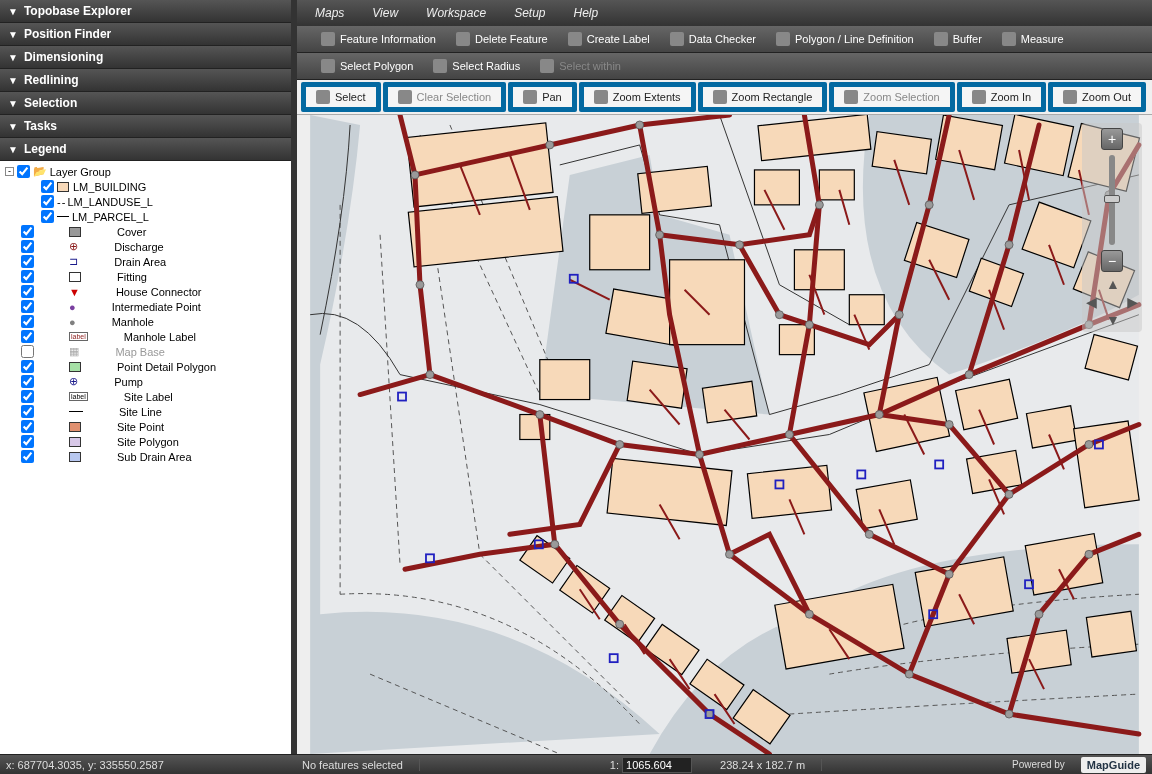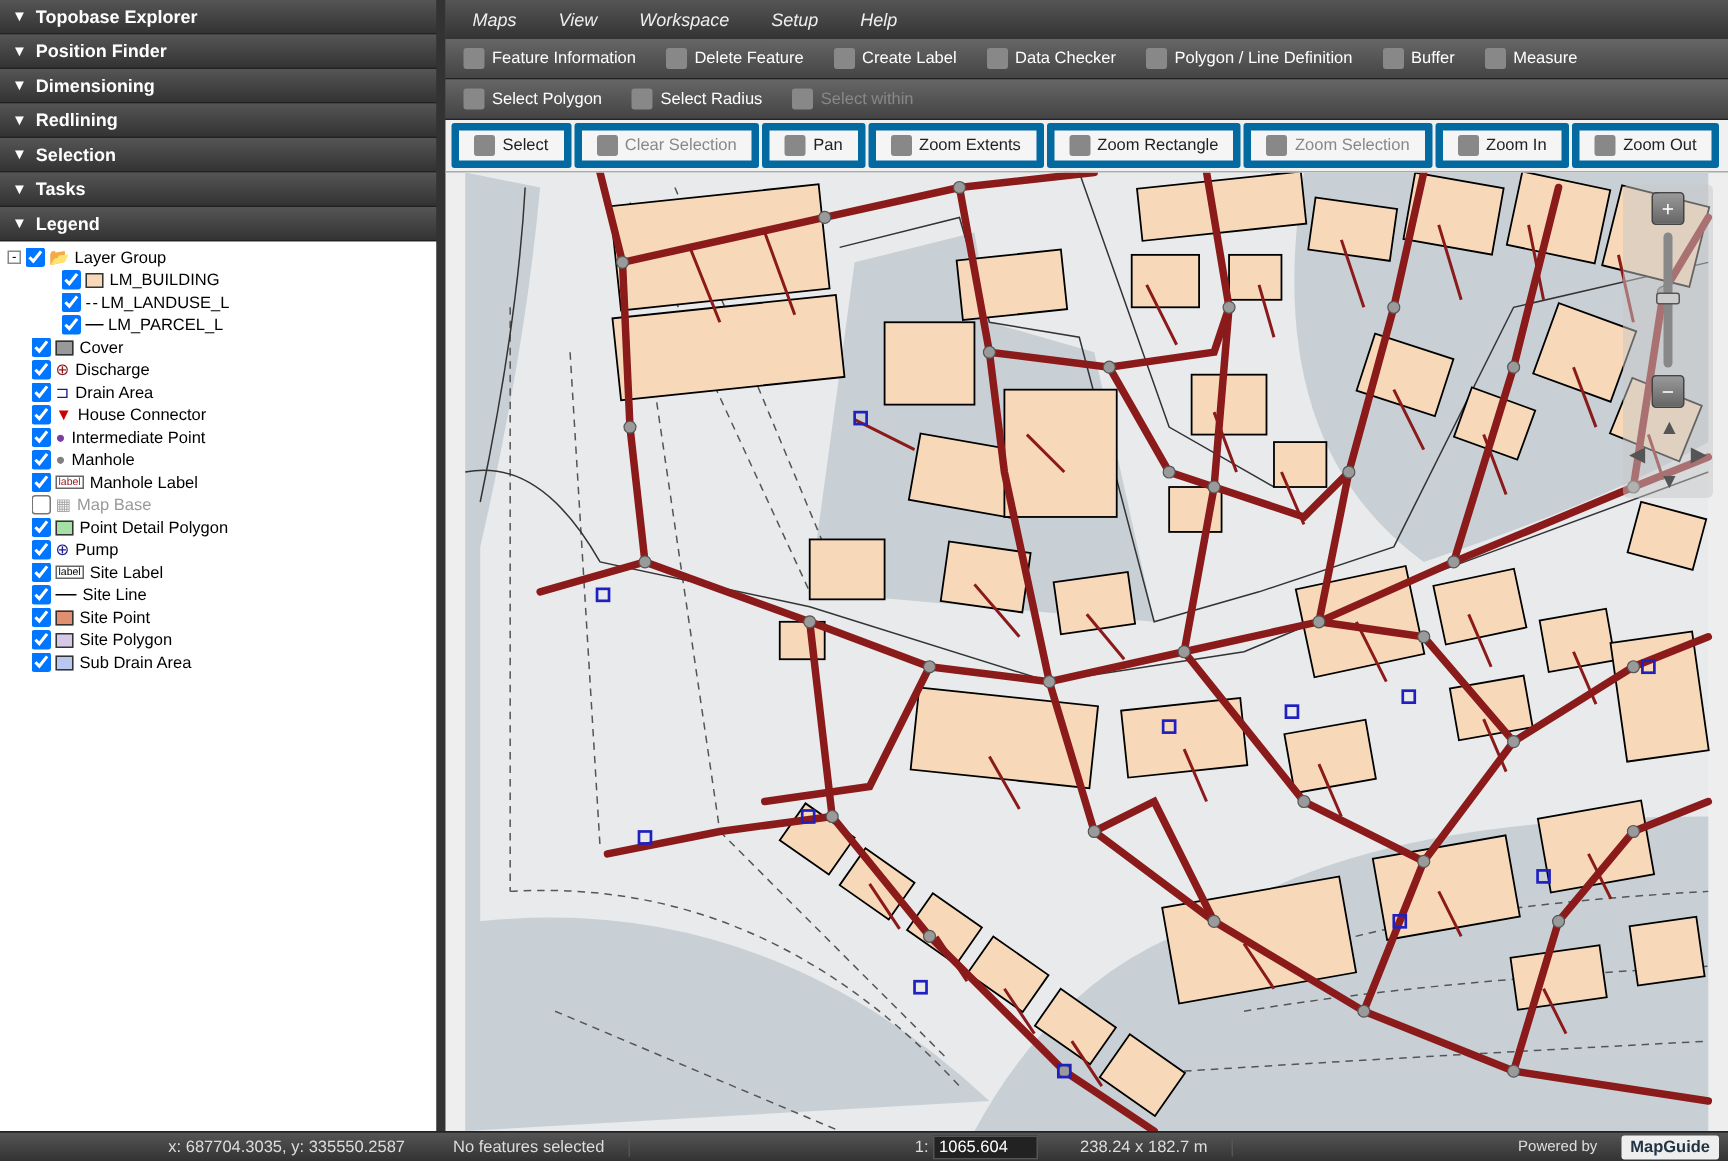--- a/index.html
+++ b/index.html
@@ -6,29 +6,29 @@
 body { width: 1152px; height: 774px; background: #2a2a2a; overflow: hidden; display: flex; flex-direction: column; }
 .main-area { flex: 1; display: flex; overflow: hidden; }
 
 
 .sidebar { width: 312px; background: #3a3a3a; display: flex; flex-direction: column; }
 .accordion-header { background: linear-gradient(#555, #333); color: #fff; font-size: 12px; font-weight: bold; padding: 4px 8px; border-bottom: 1px solid #222; cursor: pointer; display: flex; align-items: center; }
 .accordion-header .chev { margin-right: 6px; font-size: 10px; }
 .legend-body { background: #fff; flex: 1; overflow-y: auto; font-size: 11px; color: #000; padding: 3px; }
 .legend-row { display: flex; align-items: center; padding: 1px 2px; white-space: nowrap; }
 .legend-row input[type=checkbox] { margin-right: 3px; }
-.legend-indent { padding-left: 18px; }
+.legend-indent { padding-left: 18px; gap: 32px; }
 .legend-indent2 { padding-left: 38px; }
 .swatch { display: inline-block; width: 12px; height: 10px; border: 1px solid #333; margin-right: 4px; }
 
 
 .right-pane { flex: 1; display: flex; flex-direction: column; background: #555; }
 .menubar { background: linear-gradient(#555, #333); display: flex; padding: 2px 4px; font-style: italic; }
 .menubar-item { color: #eee; font-size: 12px; padding: 4px 14px; cursor: pointer; }
-.toolbar { background: linear-gradient(#666, #444); display: flex; align-items: center; padding: 3px 2px; border-bottom: 1px solid #222; flex-wrap: nowrap; }
+.toolbar { background: linear-gradient(#666, #444); display: flex; align-items: center; padding: 3px 14px; border-bottom: 1px solid #222; flex-wrap: nowrap; }
 .toolbar-btn { color: #fff; font-size: 11px; padding: 3px 10px; cursor: pointer; display: flex; align-items: center; gap: 5px; white-space: nowrap; }
 .toolbar-btn.light { background: #f5f5f5; color: #222; border: 5px solid #0369a1; border-radius: 2px; margin-right: 2px; }
 .toolbar-btn.disabled { color: #888; }
 .toolbar3 { background: #f0f0f0; display: flex; align-items: center; padding: 2px 4px; border-bottom: 1px solid #aaa; }
 .tbicon { width: 14px; height: 14px; display: inline-block; background: #888; border-radius: 2px; }
 
 .map-container { flex: 1; position: relative; background: #eee; overflow: hidden; }
 .map-svg { width: 100%; height: 100%; }
 
 .nav-widget { position: absolute; top: 8px; right: 10px; display: flex; flex-direction: column; align-items: center; background: rgba(200,200,200,0.5); padding: 4px; border-radius: 4px; }
@@ -39,21 +39,21 @@
 .nav-pan span { position: absolute; font-size: 14px; color: #555; cursor:pointer; }
 .nav-pan .n { top: 0; left: 20px; }
 .nav-pan .s { bottom: 0; left: 20px; }
 .nav-pan .e { right: 0; top: 18px; }
 .nav-pan .w { left: 0; top: 18px; }
 
 .divider-splitter { width: 6px; background: #333; cursor: col-resize; }
 
 
 .statusbar { height: 20px; background: linear-gradient(#555,#333); color: #ddd; font-size: 11px; display: flex; align-items: center; padding: 0 6px; border-top: 1px solid #222; }
-.status-cell { padding: 0 16px; border-right: 1px solid #555; text-align: right; }
+.status-cell { padding: 0 16px; border-right: 1px solid #555; }
 .status-cell:first-child { padding-left: 0; border-right: none; width: 280px; }
 .status-input { background: #222; color: #fff; border: 1px solid #555; font-size: 11px; width: 70px; padding: 1px 3px; }
 .status-spacer { flex: 1; }
 </style>
 </head>
 <body>
 
 <div class="main-area">
 
   <div class="sidebar">
@@ -117,20 +117,25 @@
           </div>
           <div class="legend-row legend-indent">
             <input type="checkbox" checked="" style="">
             <span style="color: rgb(139, 26, 26); margin-right: 4px;">⊕</span>
             <span>Discharge</span>
           </div>
           <div class="legend-row legend-indent">
             <input type="checkbox" checked="" style="">
             <span style="color: rgb(26, 26, 139); margin-right: 4px;">⊐</span>
             <span>Drain Area</span>
+          </div>
+          <div class="legend-row legend-indent">
+            <input type="checkbox" checked="" style="">
+            <span class="swatch" style="background: rgb(255, 255, 255);"></span>
+            <span>Fitting</span>
           </div>
           <div class="legend-row legend-indent">
             <input type="checkbox" checked="" style="">
             <span style="color: rgb(204, 0, 0); margin-right: 4px;">▼</span>
             <span>House Connector</span>
           </div>
           <div class="legend-row legend-indent">
             <input type="checkbox" checked="" style="">
             <span style="color: rgb(122, 63, 160); margin-right: 4px;">●</span>
             <span>Intermediate Point</span>

